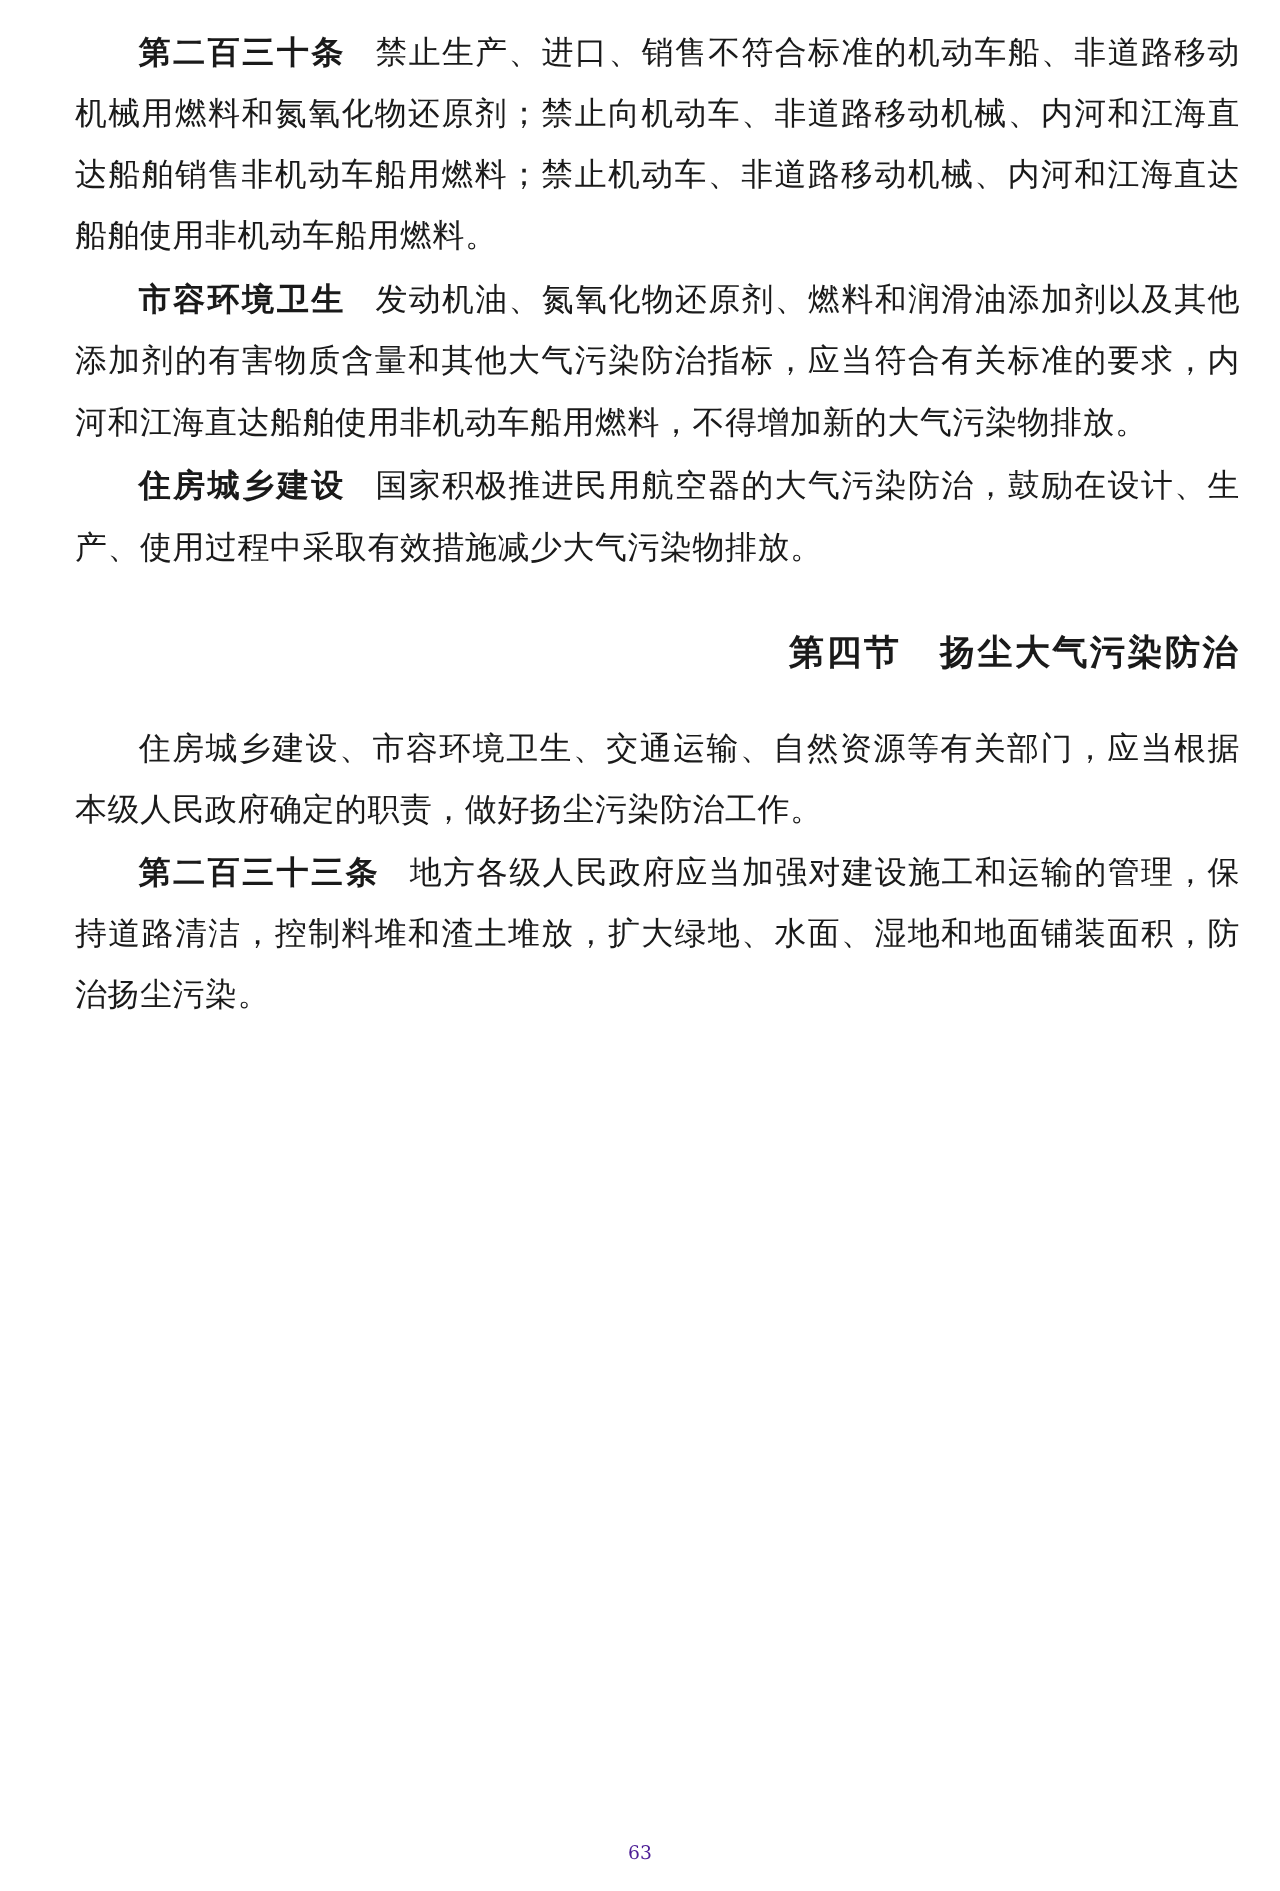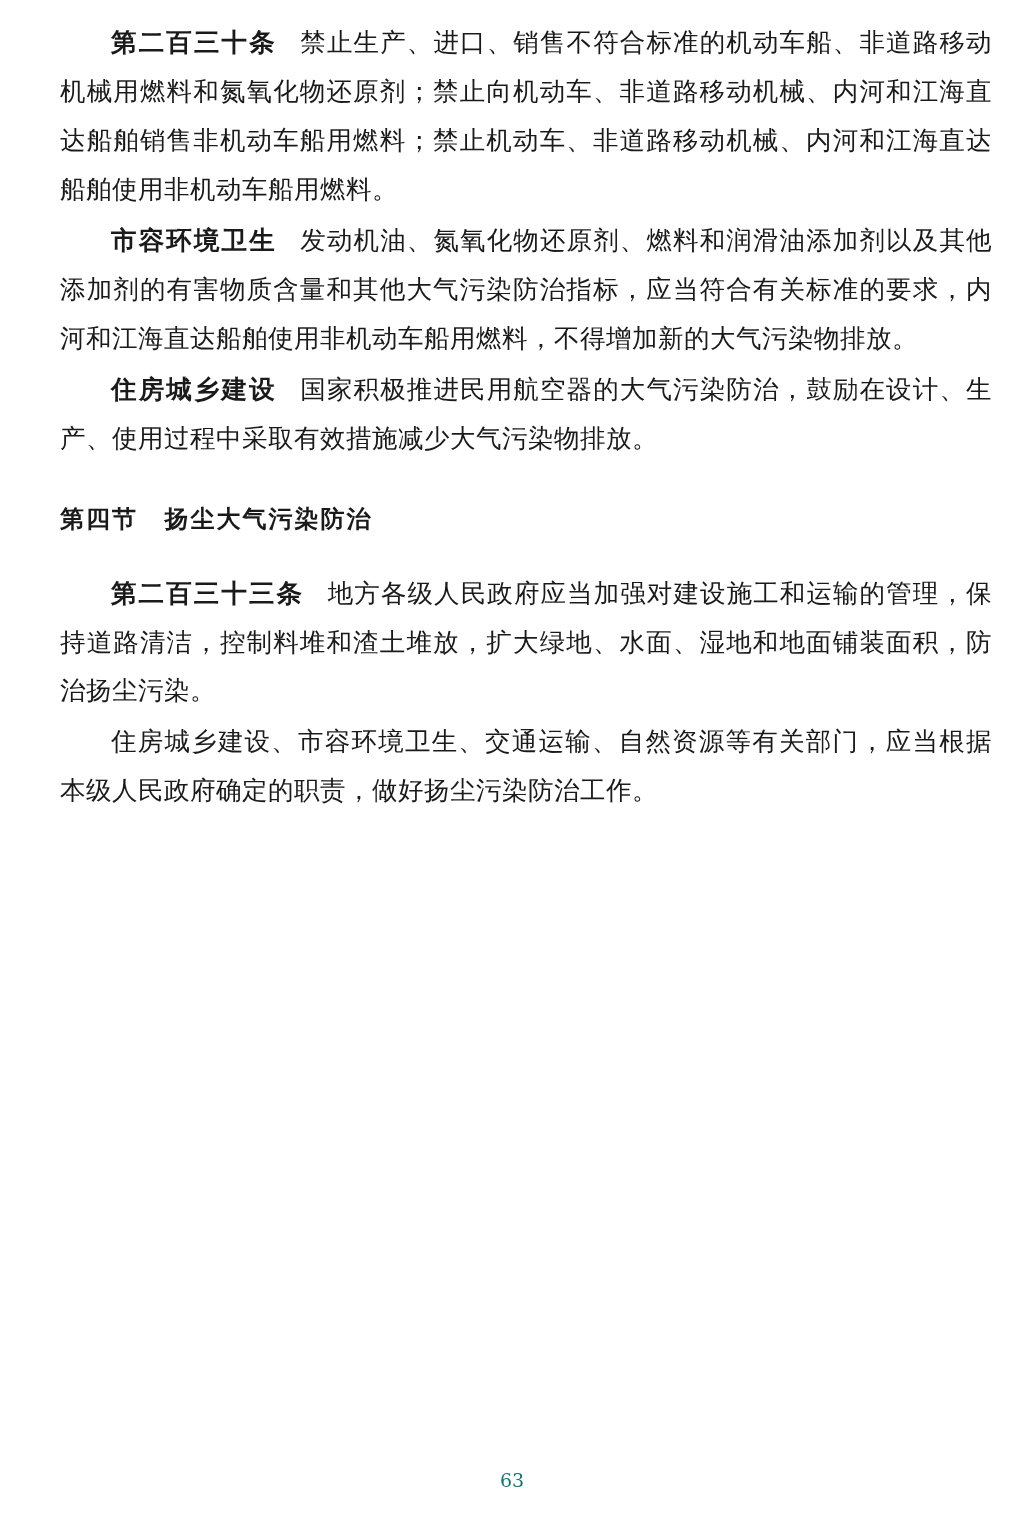--- a/index.html
+++ b/index.html
@@ -32,39 +32,39 @@
   }
   .article-label {
     font-weight: bold;
     letter-spacing: 1.5px;
   }
   .gap {
     display: inline-block;
     width: 0.9em;
   }
   .section-heading {
-    text-align: left;
+    text-align: right;
     font-weight: bold;
-    font-size: 24px;
+    font-size: 28px;
     letter-spacing: 2px;
     margin: 40px 0 34px 0;
   }
   .section-heading .sec-gap {
     display: inline-block;
     width: 1.1em;
   }
   .page-number {
     position: absolute;
     bottom: 22px;
     left: 0;
     right: 0;
     text-align: center;
-    font-size: 19px;
+    font-size: 15px;
     font-family: "DejaVu Serif", serif;
-    color: #0f766e;
+    color: #4c1d95;
   }
 </style>
 </head>
 <body>
 
 <div class="page">
 
   <p class="body-text para">
     <span class="article-label">第二百三十条</span><span class="gap"></span><span>禁止生产、进口、销售不符合标准的机动车船、非道路移动机械用燃料和氮氧化物还原剂；禁止向机动车、非道路移动机械、内河和江海直达船舶销售非机动车船用燃料；禁止机动车、非道路移动机械、内河和江海直达船舶使用非机动车船用燃料。</span>
   </p>
@@ -76,22 +76,22 @@
   <p class="body-text para">
     <span class="article-label">住房城乡建设</span><span class="gap"></span><span>国家积极推进民用航空器的大气污染防治，鼓励在设计、生产、使用过程中采取有效措施减少大气污染物排放。</span>
   </p>
 
 
   <div class="section-heading">
     <span>第四节</span><span class="sec-gap"></span><span>扬尘大气污染防治</span>
   </div>
 
   <p class="body-text para">
-    <span class="article-label">第二百三十三条</span><span class="gap"></span><span>地方各级人民政府应当加强对建设施工和运输的管理，保持道路清洁，控制料堆和渣土堆放，扩大绿地、水面、湿地和地面铺装面积，防治扬尘污染。</span>
+    <span>住房城乡建设、市容环境卫生、交通运输、自然资源等有关部门，应当根据本级人民政府确定的职责，做好扬尘污染防治工作。</span>
   </p>
 
   <p class="body-text para">
-    <span>住房城乡建设、市容环境卫生、交通运输、自然资源等有关部门，应当根据本级人民政府确定的职责，做好扬尘污染防治工作。</span>
+    <span class="article-label">第二百三十三条</span><span class="gap"></span><span>地方各级人民政府应当加强对建设施工和运输的管理，保持道路清洁，控制料堆和渣土堆放，扩大绿地、水面、湿地和地面铺装面积，防治扬尘污染。</span>
   </p>
 
   <div class="page-number">63</div>
 
 </div>
 
 </body></html>

